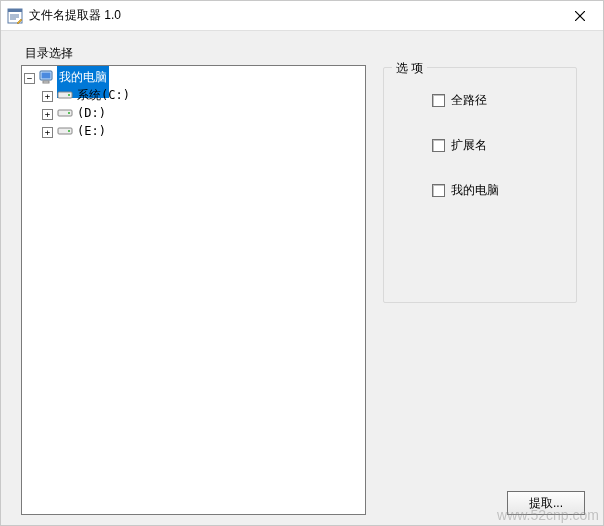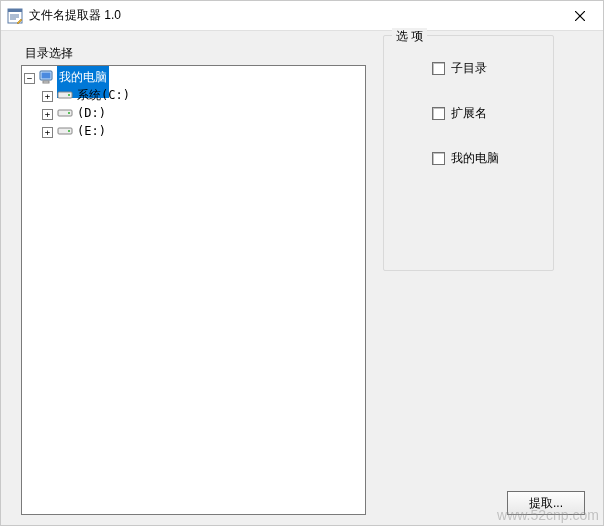--- a/index.html
+++ b/index.html
@@ -127,22 +127,22 @@
   .node-label {
     padding: 12px 2px;
     font-size: 12px;
   }
   .node-label.selected {
     background: #0078d7;
     color: #ffffff;
   }
   .group-options {
     left: 382px;
-    top: 4px;
-    width: 171px;
+    top: 36px;
+    width: 194px;
     height: 236px;
   }
   .options-inner {
     padding: 24px 20px 10px 48px;
     display: flex;
     flex-direction: column;
     gap: 28px;
   }
   .chk {
     display: flex;
@@ -271,21 +271,21 @@
         </div>
 
       </div>
     </div>
 
     <div class="group group-options">
       <span class="legend">选 项</span>
       <div class="options-inner">
         <label class="chk">
           <span class="box"></span>
-          <span class="lbl">子目录</span>
+          <span class="lbl">全路径</span>
         </label>
         <label class="chk">
           <span class="box"></span>
           <span class="lbl">扩展名</span>
         </label>
         <label class="chk">
           <span class="box"></span>
           <span class="lbl">我的电脑</span>
         </label>
       </div>

